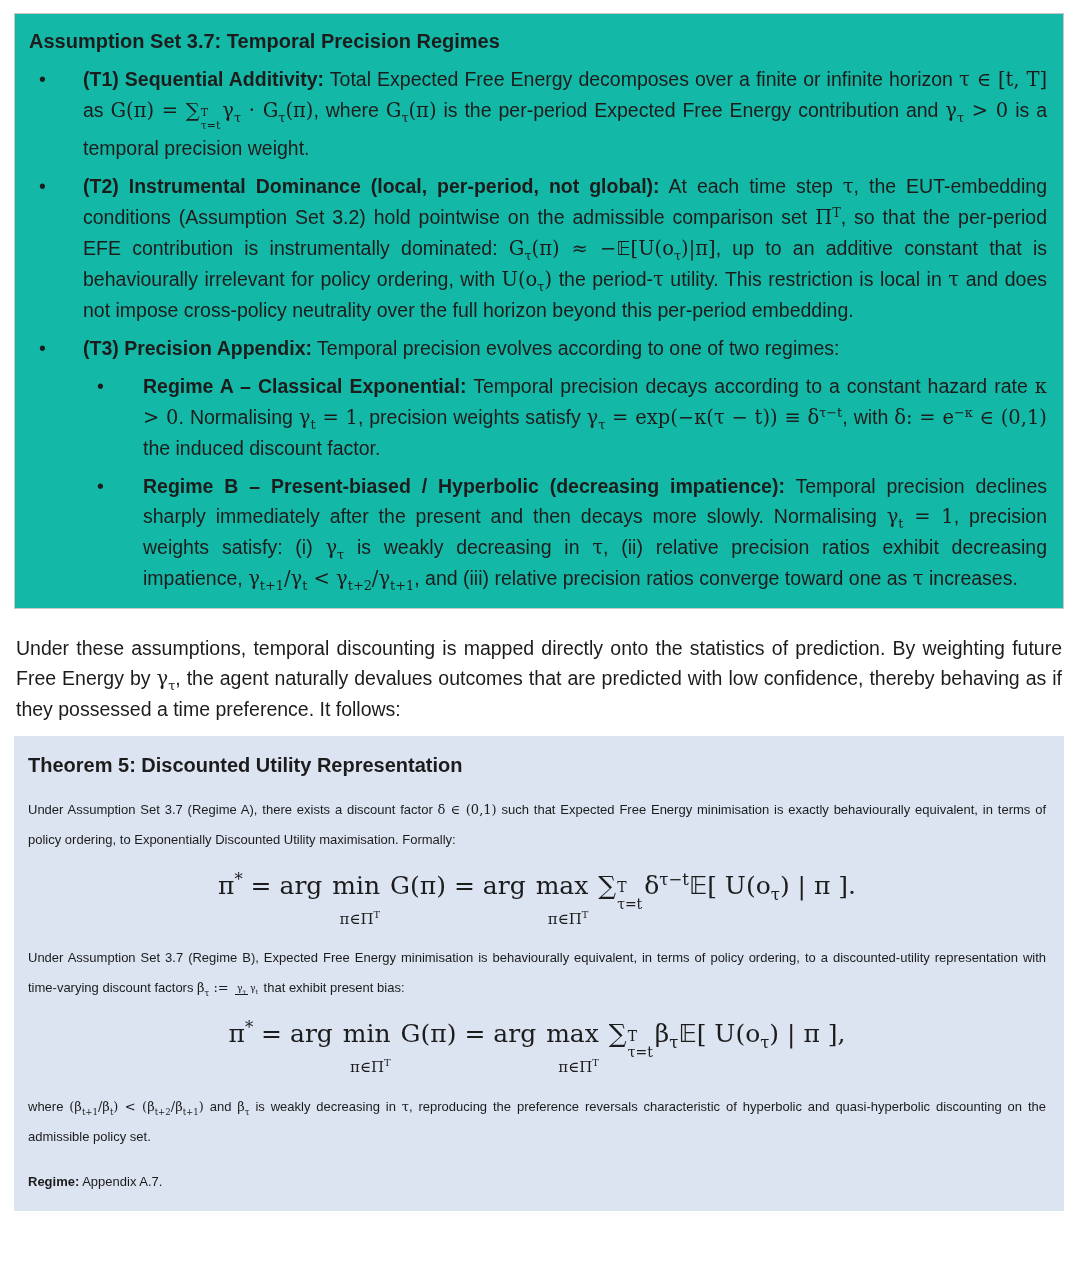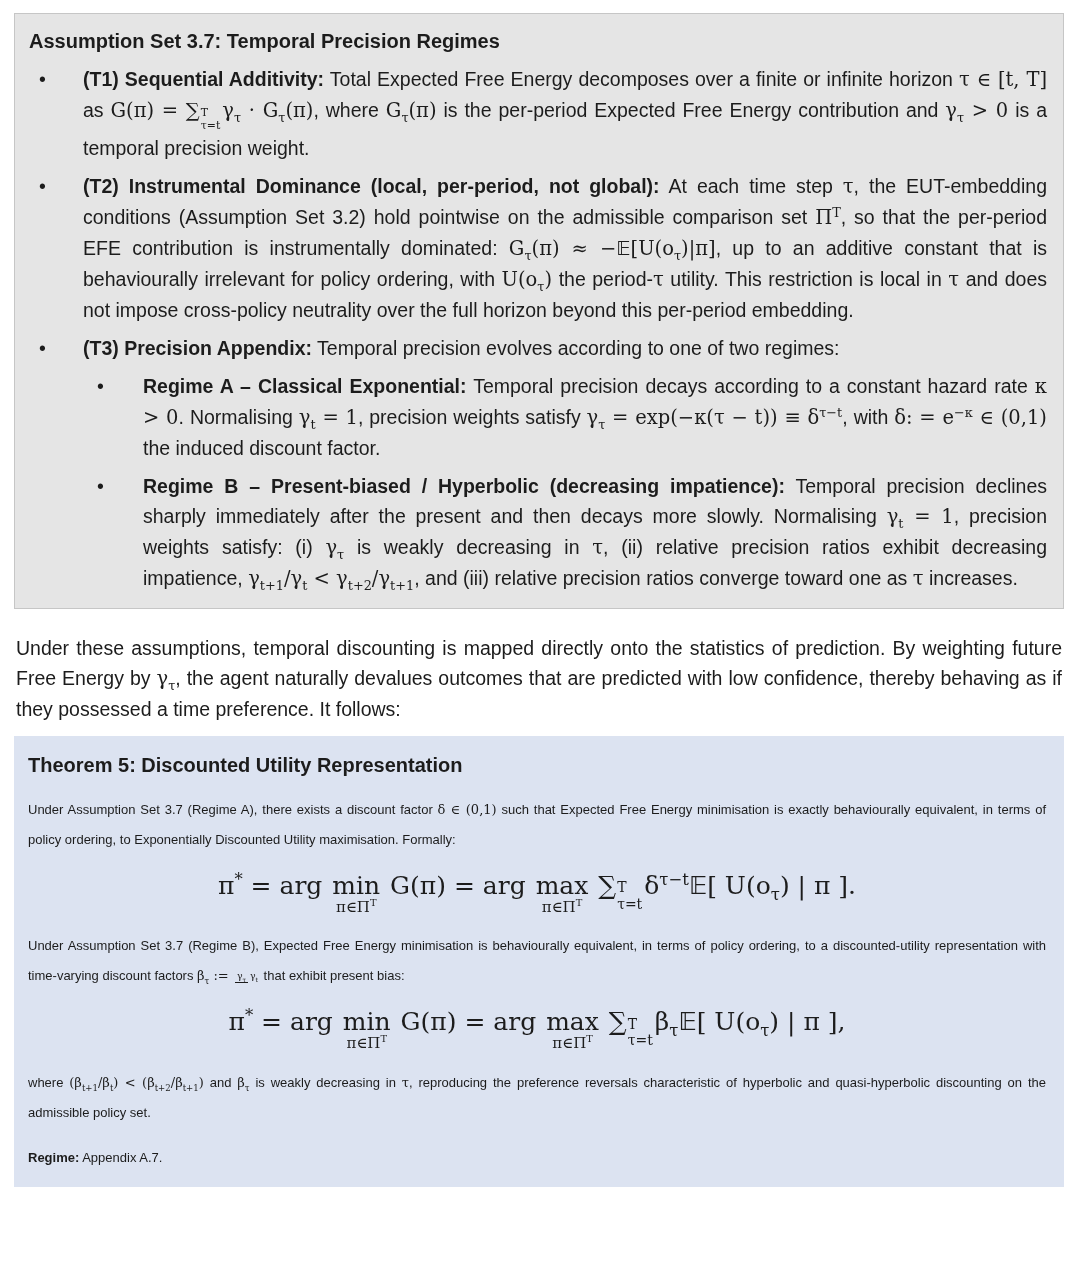--- a/index.html
+++ b/index.html
@@ -7,21 +7,21 @@
   body {
     width: 1080px; height: 1280px;
     background: #ffffff;
     color: #1c1c1c;
     font-family: "Liberation Sans", "DejaVu Sans", sans-serif;
     padding: 13px 16px 18px 14px;
     overflow: hidden;
   }
   .box {
     border: 1px solid #c6c6c6;
-    background: #e5e5e5;
+    background: #14b8a6;
     padding: 12px 16px 14px 14px;
   }
   .box-title {
     font-size: 20px;
     line-height: 30px;
     font-weight: bold;
     margin-bottom: 8px;
   }
   .item {
     display: flex;
@@ -71,23 +71,24 @@
     align-items: flex-start;
     font-size: 0.56em;
     line-height: 1.18;
     text-align: left;
     vertical-align: 0.1em;
     margin: 0 2px 0 1px;
   }
   .stack {
     display: inline-flex;
     flex-direction: column;
-    align-items: center;
+    align-items: flex-end;
     line-height: 1.05;
     margin: 0 2px;
+    gap: 12px;
   }
   .stack .ss { font-size: 0.6em; line-height: 1.15; }
   .frac {
     display: inline-flex;
     flex-direction: row;
     align-items: flex-start;
     vertical-align: middle;
     font-size: 0.72em;
     line-height: 1.2;
     margin-left: 2px;

